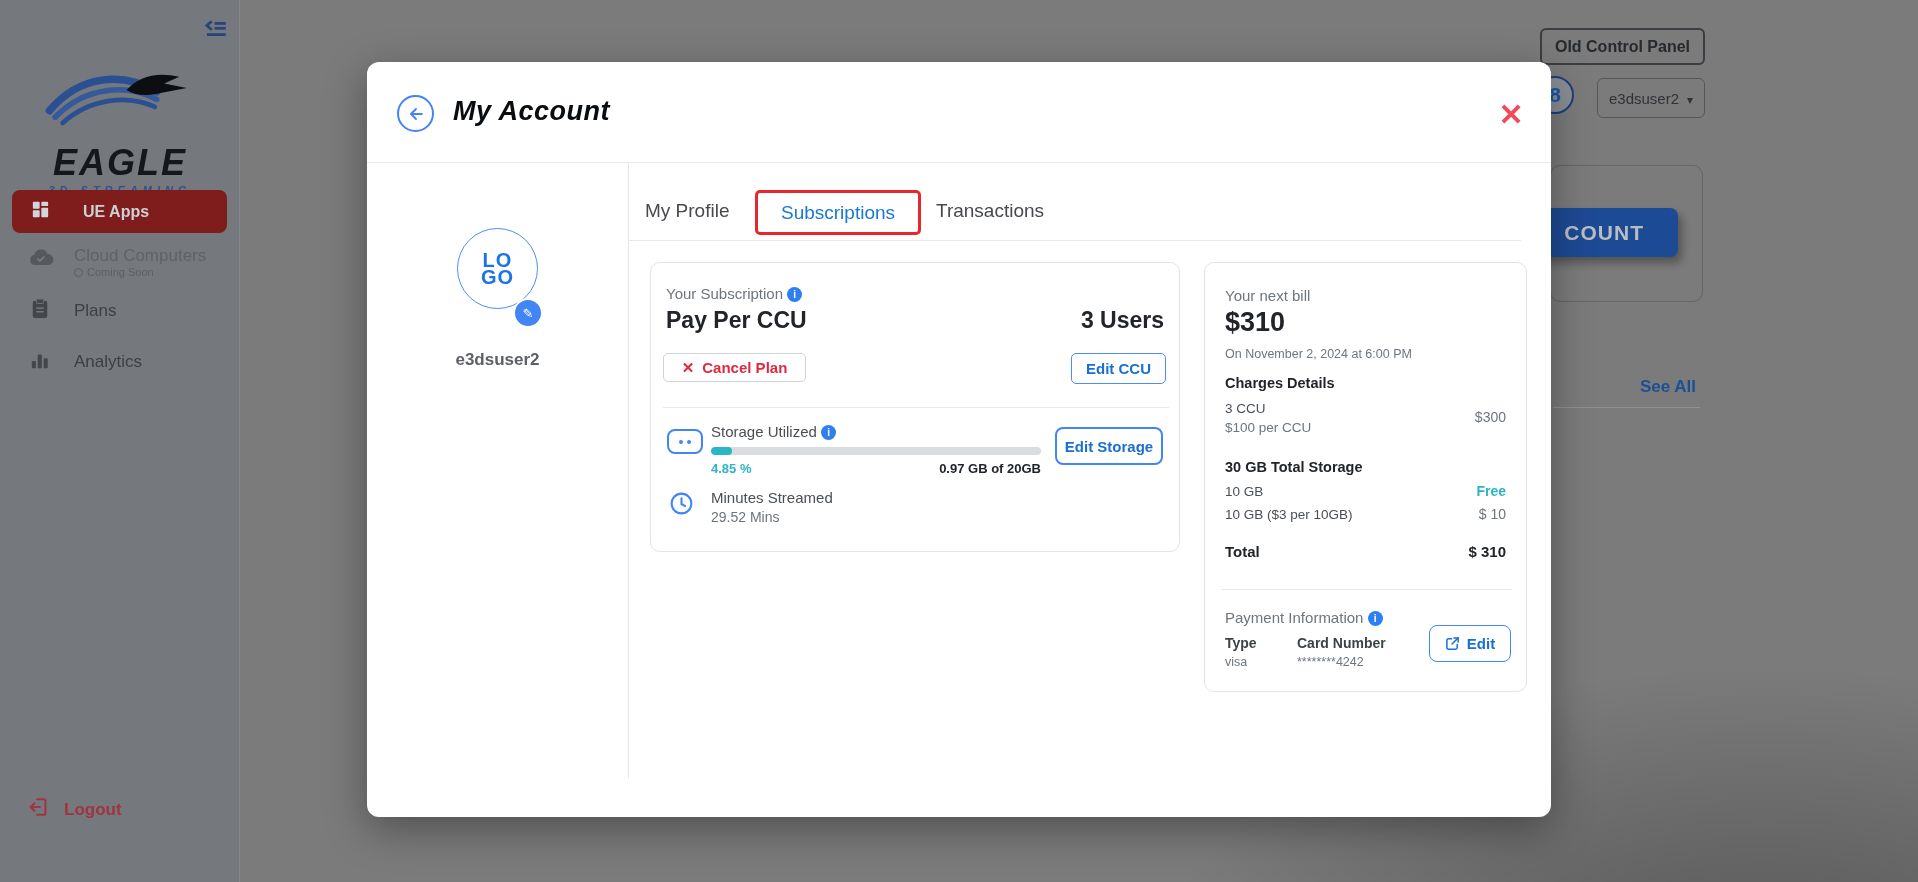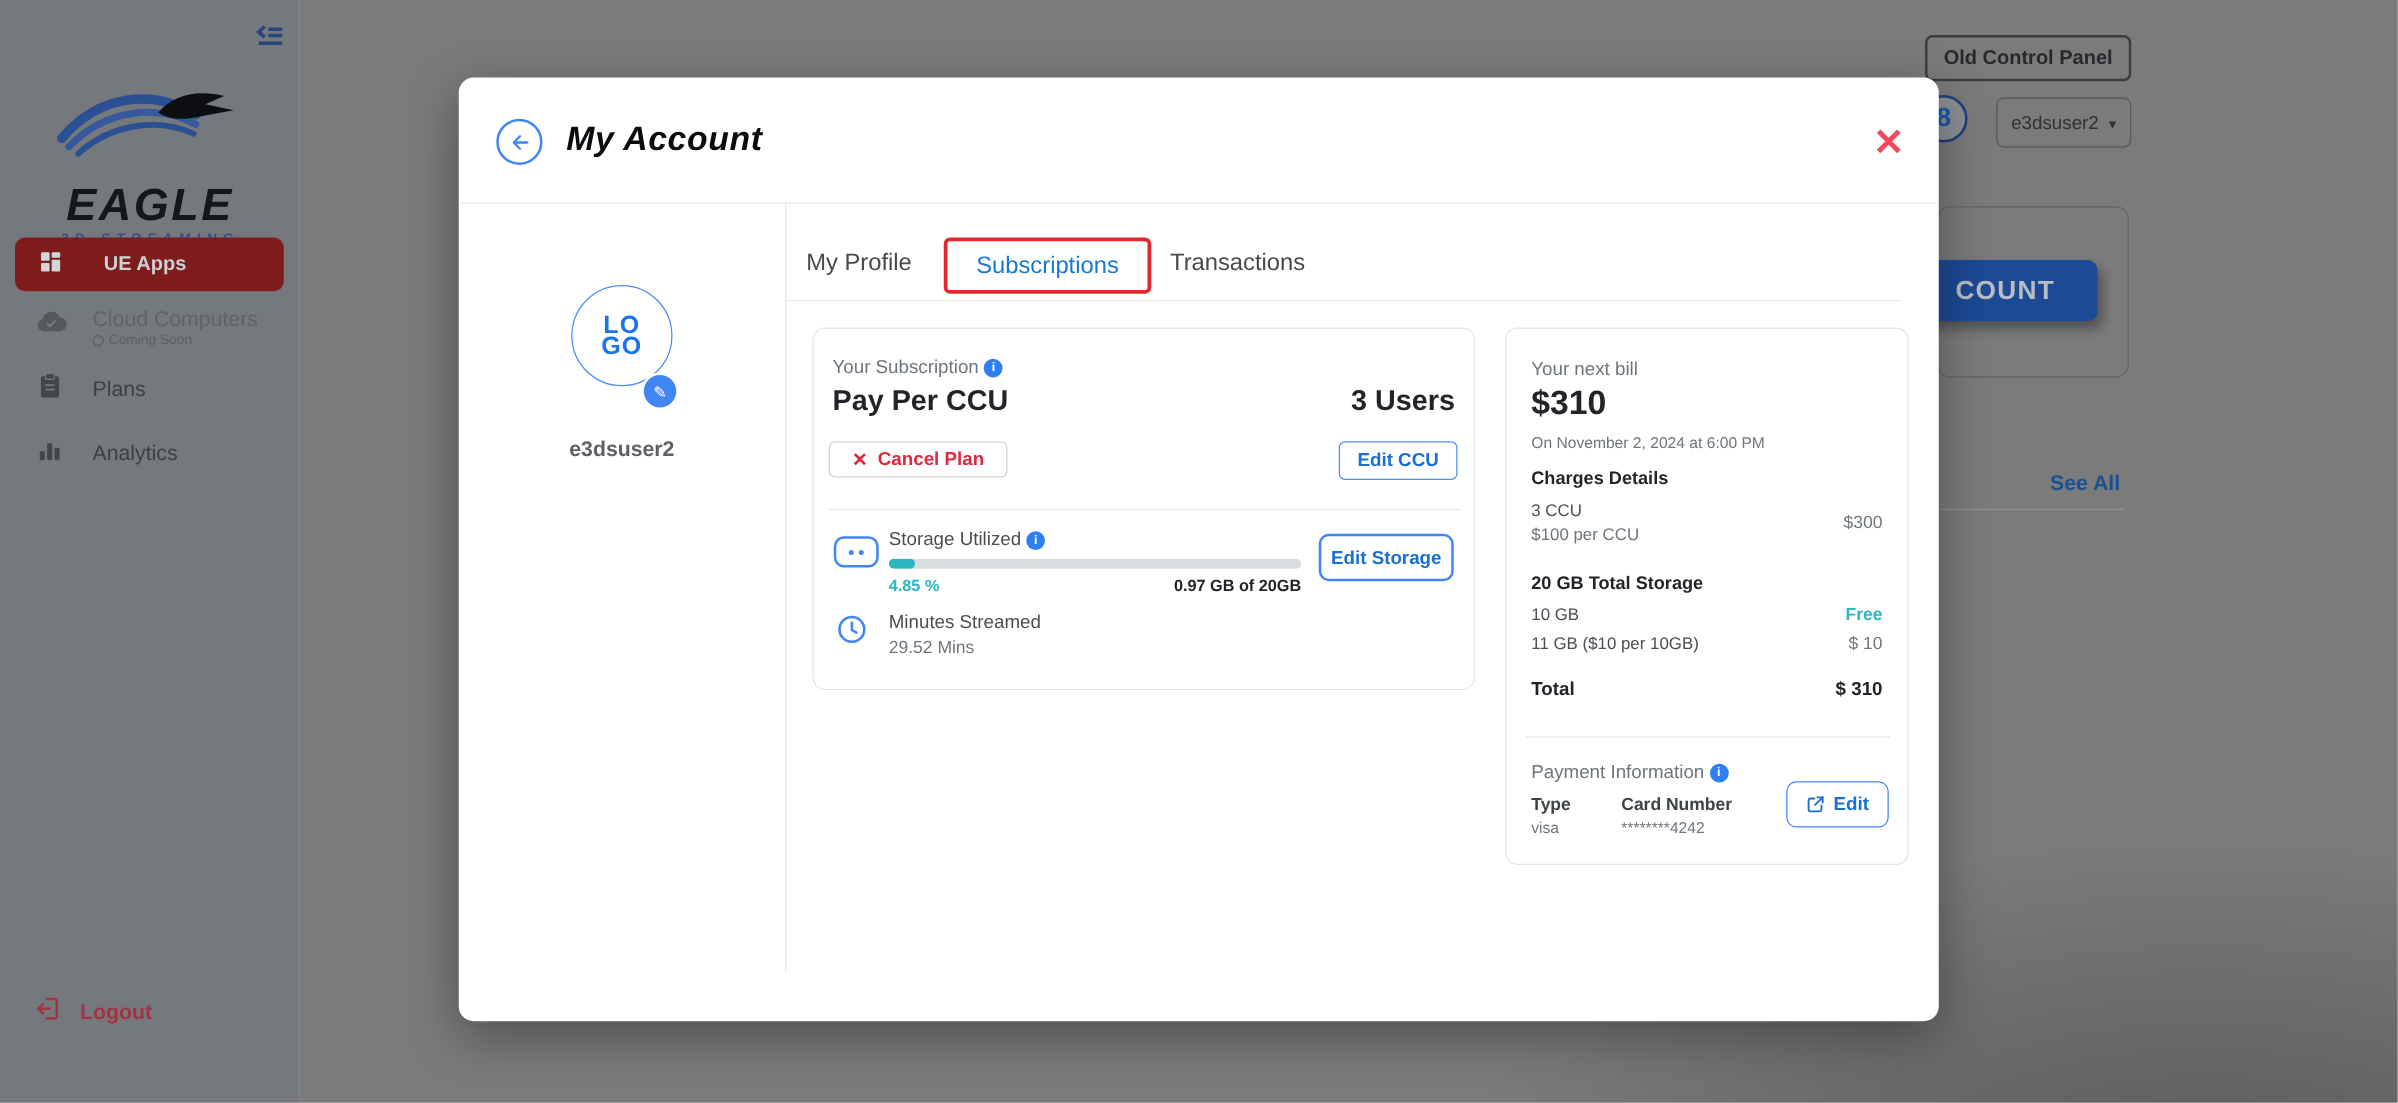--- a/index.html
+++ b/index.html
@@ -282,24 +282,24 @@
     <div class="card" style="left:837px; top:200px; width:323px; height:430px;">
       <div class="abs muted" style="left:20px; top:24px; font-size:15px;">Your next bill</div>
       <div class="abs" style="left:20px; top:44px; font-size:27px; font-weight:700; color:#212529;">$310</div>
       <div class="abs muted" style="left:20px; top:84px; font-size:12.5px;">On November 2, 2024 at 6:00 PM</div>
       <div class="abs" style="left:20px; top:112px; font-size:14.5px; font-weight:700; color:#212529;">Charges Details</div>
 
       <div class="abs" style="left:20px; top:138px; font-size:13.5px; color:#494f55;">3 CCU</div>
       <div class="abs muted" style="left:20px; top:157px; font-size:13.5px;">$100 per CCU</div>
       <div class="bill-row-val" style="top:146px;">$300</div>
 
-      <div class="abs" style="left:20px; top:196px; font-size:14.5px; font-weight:700; color:#212529;">20 GB Total Storage</div>
+      <div class="abs" style="left:20px; top:196px; font-size:14.5px; font-weight:700; color:#212529;">30 GB Total Storage</div>
       <div class="abs" style="left:20px; top:221px; font-size:13.5px; color:#494f55;">10 GB</div>
       <div class="bill-row-val" style="top:220px; color:#2bb6c3; font-weight:600;">Free</div>
-      <div class="abs" style="left:20px; top:244px; font-size:13.5px; color:#494f55;">11 GB ($10 per 10GB)</div>
+      <div class="abs" style="left:20px; top:244px; font-size:13.5px; color:#494f55;">10 GB ($3 per 10GB)</div>
       <div class="bill-row-val" style="top:243px;">$ 10</div>
 
       <div class="abs" style="left:20px; top:280px; font-size:15px; font-weight:700; color:#212529;">Total</div>
       <div class="bill-row-val" style="top:280px; font-size:15px; font-weight:700; color:#212529;">$ 310</div>
 
       <div class="divider" style="left:16px; top:326px; width:291px;"></div>
 
       <div class="abs" style="left:20px; top:346px; font-size:15px;">
         <span class="muted">Payment Information</span>
         <span class="info-icon"></span>

